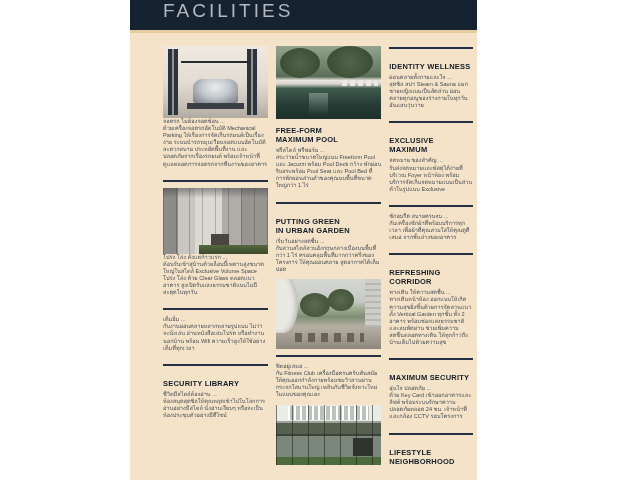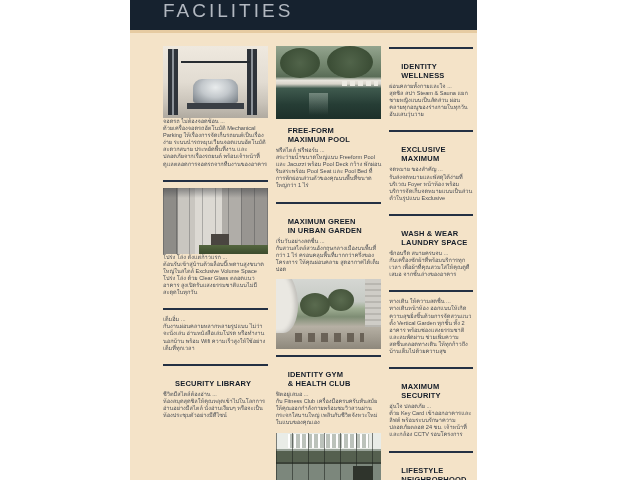--- a/index.html
+++ b/index.html
@@ -6,21 +6,21 @@
   body{width:640px;height:480px;background:#ffffff;font-family:"Liberation Sans",sans-serif;}
   .page{position:relative;width:640px;height:480px;background:#ffffff;overflow:hidden;}
   .band{position:absolute;left:130px;top:0;width:347px;height:480px;background:#f4e3c8;}
   .topbar{position:relative;width:100%;height:33px;background:#16222f;border-bottom:3px solid #e6cba2;box-sizing:border-box;display:flex;align-items:flex-start;}
   .topbar .title{padding-left:33px;color:#b2b8c0;font-size:19px;letter-spacing:3px;font-weight:400;font-family:"Liberation Sans",sans-serif;}
   .cols{display:flex;padding:0 4px 0 33px;gap:8px;box-sizing:border-box;}
   .col{display:flex;flex-direction:column;}
   .col-left{width:105px;padding-top:13px;}
   .col-mid{width:106px;padding-top:13px;}
   .col-right{width:84px;padding-top:8px;}
-  .h{white-space:pre-line;font-weight:bold;color:#151d29;font-size:7.5px;line-height:1.2;letter-spacing:.2px;margin:7px 0 3px 12px;}
+  .h{white-space:pre-line;font-weight:bold;color:#151d29;font-size:7.5px;line-height:1.2;letter-spacing:.2px;margin:7px 0 3px 0;}
   .b{white-space:pre-line;color:#474c54;font-size:5.6px;line-height:1.27;margin:0 0 6px 0;}
   .div{border-top:2px solid #233043;margin:6px 0 6px 0;width:100%;}
   .photo{position:relative;overflow:hidden;width:100%;flex:none;}
 
   
   .ph-park{height:72px;background:linear-gradient(180deg,#efe9df 0%,#e2dcd2 50%,#cac4ba 78%,#b0aaa0 100%);}
   .ph-park .rack{position:absolute;top:3px;bottom:3px;width:16px;background:repeating-linear-gradient(90deg,#2f343a 0 4px,#8d9399 4px 6px,#2f343a 6px 10px,rgba(0,0,0,0) 10px 16px);}
   .ph-park .rack.l{left:5px;}
   .ph-park .rack.r{right:5px;}
   .ph-park .beam{position:absolute;left:18px;right:18px;top:15px;height:2px;background:#272c31;}
@@ -107,35 +107,33 @@
           <div class="blob b2"></div>
           <div class="refl"></div>
           <div class="chairs"></div>
         </div>
         <div class="h">FREE-FORM
 MAXIMUM POOL</div>
         <div class="b">ฟรีสไตล์ ฟรีฟอร์ม ...
 สระว่ายน้ำขนาดใหญ่แบบ Freeform Pool และ Jacuzzi พร้อม Pool Deck กว้าง พักผ่อนริมสระพร้อม Pool Seat และ Pool Bed ที่การพักผ่อนส่วนตัวของคุณบนพื้นที่ขนาดใหญ่กว่า 1 ไร่</div>
         <div class="div"></div>
 
-        <div class="h">MAXIMUM GREEN
+        <div class="h">PUTTING GREEN
 IN URBAN GARDEN</div>
         <div class="b">เริ่มวันอย่างสดชื่น ...
 กับสวนสไตล์สวนอังกฤษกลางเมืองบนพื้นที่กว่า 1 ไร่ ครอบคลุมพื้นที่มากกว่าครึ่งของโครงการ ให้คุณผ่อนคลาย สูดอากาศได้เต็มปอด</div>
         <div class="photo ph-garden">
           <div class="bld"></div>
           <div class="blob g1"></div>
           <div class="blob g2"></div>
           <div class="curve"></div>
           <div class="fur"></div>
         </div>
         <div class="div"></div>
 
-        <div class="h">IDENTITY GYM
-&amp; HEALTH CLUB</div>
         <div class="b">ฟิตอยู่เสมอ ...
 กับ Fitness Club เครื่องมือครบครันทันสมัย ให้คุณออกกำลังกายพร้อมชมวิวสวนผ่านกระจกใสบานใหญ่ เพลินกับชีวิตจังหวะใหม่ในแบบของคุณเอง</div>
         <div class="photo ph-gym">
           <div class="grid"></div>
           <div class="frames"></div>
           <div class="shelf"></div>
         </div>
       </div>
 
       <div class="col col-right">
@@ -143,26 +141,25 @@
         <div class="h">IDENTITY WELLNESS</div>
         <div class="b">ผ่อนคลายทั้งกายและใจ ...
 สุดชิล สปา Steam &amp; Sauna แยกชายหญิงแบบเป็นสัดส่วน ผ่อนคลายทุกอณูของร่างกายในทุกวันอันแสนวุ่นวาย</div>
         <div class="div"></div>
 
         <div class="h">EXCLUSIVE MAXIMUM</div>
         <div class="b">จดหมาย ของสำคัญ ...
 รับส่งจดหมายและพัสดุได้ง่ายที่บริเวณ Foyer หน้าห้อง พร้อมบริการจัดเก็บจดหมายแบบเป็นส่วนตัวในรูปแบบ Exclusive</div>
         <div class="div"></div>
 
-        <div class="h">WASH &amp; WEAR
-LAUNDRY SPACE</div>
         <div class="b">ซักอบรีด สบายครบจบ ...
 กับเครื่องซักผ้าที่พร้อมบริการทุกเวลา เพื่อผ้าที่คุณสวมใส่ให้คุณดูดีเสมอ จากชั้นล่างของอาคาร</div>
         <div class="div"></div>
 
+        <div class="h">REFRESHING CORRIDOR</div>
         <div class="b">ทางเดิน ให้ความสดชื่น ...
 ทางเดินหน้าห้อง ออกแบบให้เกิดความสุขยิ่งขึ้นด้วยการจัดสวนแนวตั้ง Vertical Garden ทุกชั้น ทั้ง 2 อาคาร พร้อมช่องแสงธรรมชาติและลมพัดผ่าน ช่วยเพิ่มความสดชื่นตลอดทางเดิน ให้ทุกก้าวถึงบ้านเต็มไปด้วยความสุข</div>
         <div class="div"></div>
 
         <div class="h">MAXIMUM SECURITY</div>
         <div class="b">อุ่นใจ ปลอดภัย ...
 ด้วย Key Card เข้าออกอาคารและลิฟต์ พร้อมระบบรักษาความปลอดภัยตลอด 24 ชม. เจ้าหน้าที่และกล้อง CCTV รอบโครงการ</div>
         <div class="div"></div>
 
         <div class="h">LIFESTYLE

